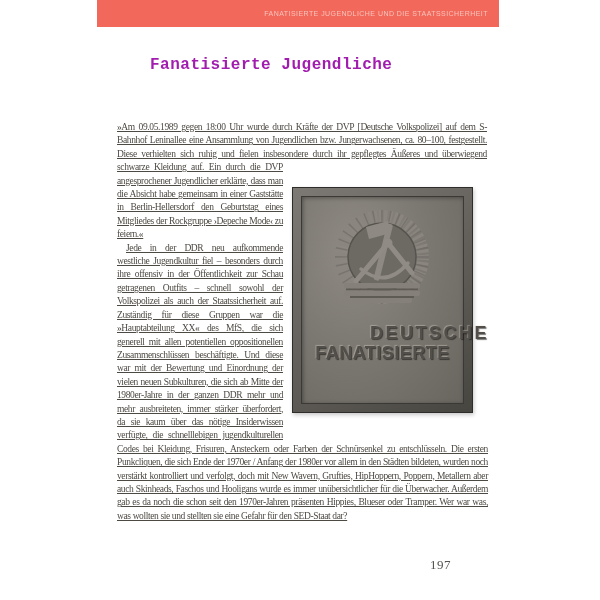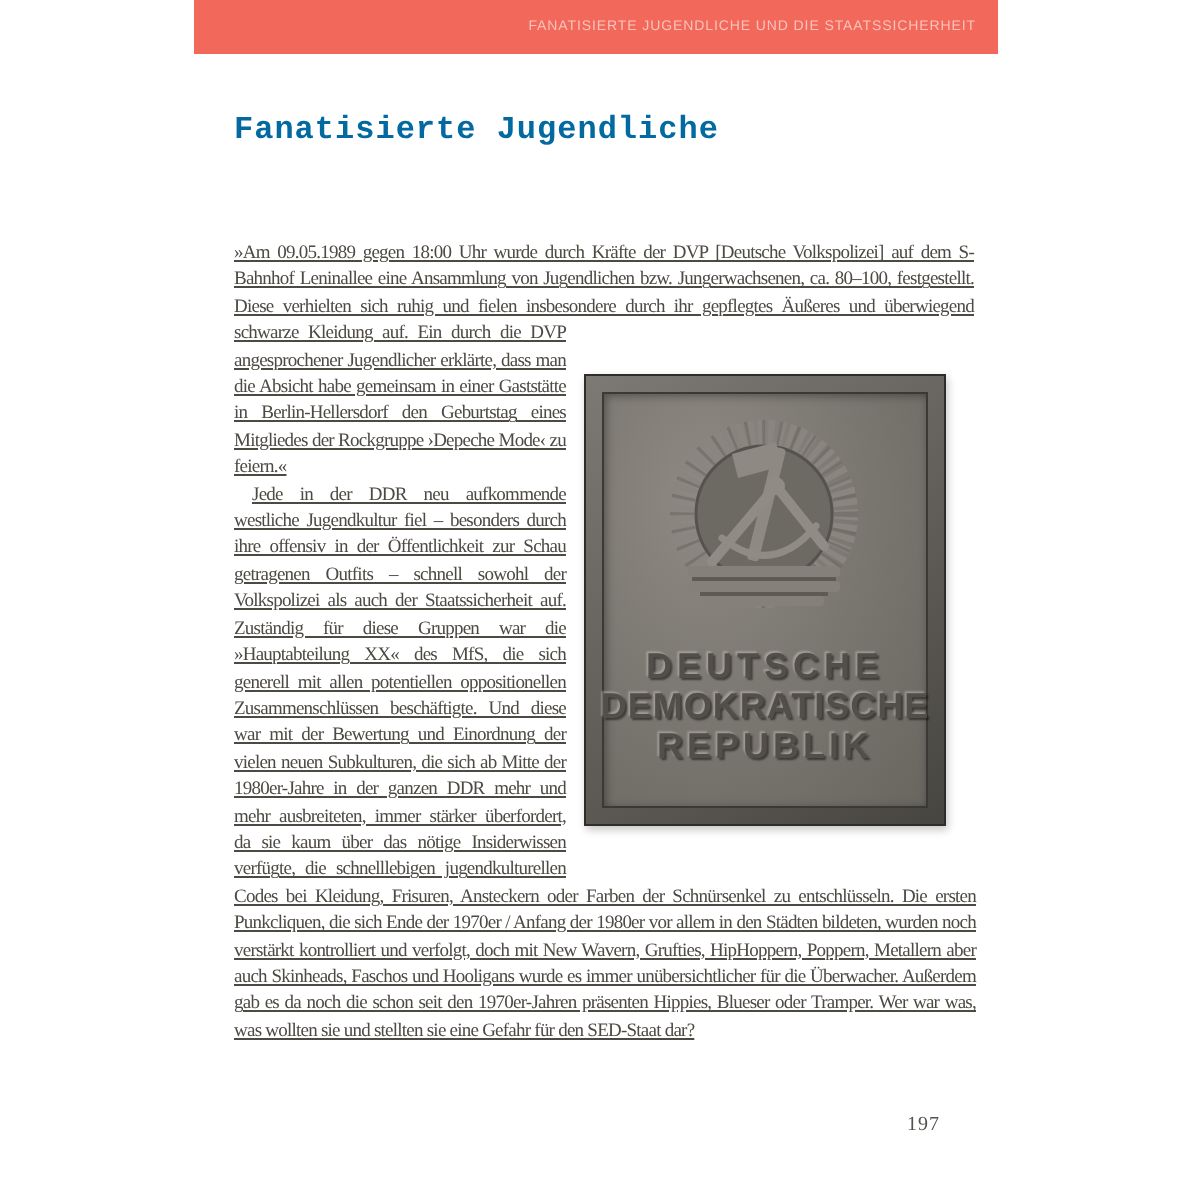--- a/index.html
+++ b/index.html
@@ -53,40 +53,40 @@
     background: radial-gradient(ellipse at 32% 26%, #8f8b84 0%, #7b7771 48%, #696660 100%);
     box-shadow: 0 0 0 1px #3a3935, inset 1px 1px 4px rgba(0,0,0,0.35);
   }
   .emblem-svg { position: absolute; left: 35px; top: 15px; width: 110px; height: 110px; }
   .plaque-line {
     position: absolute; left: 0; width: 100%; text-align: center;
     font-family: "Liberation Sans", sans-serif; font-weight: bold;
     font-size: 18px; color: #524f4a; line-height: 20px;
     text-shadow: -1px -1px 1px rgba(232,227,216,0.35), 1px 1px 1px rgba(14,14,11,0.55);
   }
-  .pl-1 { top: 136px; letter-spacing: 2.5px; }
+  .pl-1 { top: 136px; letter-spacing: 2.5px; padding-left: 47px; }
   .pl-2 { top: 156px; letter-spacing: 0.5px; }
   .pl-3 { top: 176px; letter-spacing: 2px; }
 
   
   .page-number {
     position: absolute; left: 430px; top: 557px; width: 40px;
-    text-align: right; font-size: 10px; letter-spacing: 0.5px; color: #56534e;
+    font-size: 13px; letter-spacing: 0.5px; color: #56534e;
   }
 </style>
 </head>
 <body>
 
 <div class="canvas">
 
   <div class="header-bar" style="background-color: rgb(242, 105, 92);">
     <span class="running-label" style="color: rgb(249, 196, 188);">FANATISIERTE JUGENDLICHE UND DIE STAATSSICHERHEIT</span>
   </div>
 
-  <h1 class="chapter-title" style="color: #0369a1;">
+  <h1 class="chapter-title" style="color: #a21caf; margin-left: 33px;">
     <span>Fanatisierte Jugendliche</span>
   </h1>
 
   <div class="body-flow">
     <div class="float-spacer"></div>
     <div class="photo-float">
       <div class="plaque">
         <div class="plaque-field"></div>
         <svg class="emblem-svg" viewBox="-55 -55 110 110" xmlns="http://www.w3.org/2000/svg">
 
@@ -110,22 +110,21 @@
 
           <g>
             <rect x="-38" y="26" width="76" height="5.5" rx="2" fill="#85817a"></rect>
             <rect x="-36" y="31.5" width="72" height="2" fill="#5e5b55"></rect>
             <rect x="-38" y="33.5" width="76" height="5.5" rx="2" fill="#85817a"></rect>
             <rect x="-32" y="39" width="64" height="2" fill="#5e5b55"></rect>
             <rect x="-30" y="41" width="60" height="5" rx="2" fill="#85817a"></rect>
           </g>
         </svg>
         <div class="plaque-line pl-1">DEUTSCHE</div>
-        <div class="plaque-line pl-2">DEMOKRATISCHE</div>
-        <div class="plaque-line pl-3">REPUBLIK</div>
+        <div class="plaque-line pl-2">FANATISIERTE</div>
       </div>
     </div>
     <p>»Am 09.05.1989 gegen 18:00 Uhr wurde durch Kräfte der DVP [Deutsche Volkspolizei] auf dem S-Bahnhof Leninallee eine Ansammlung von Jugendlichen bzw. Jungerwachsenen, ca. 80–100, festgestellt. Diese verhielten sich ruhig und fielen insbesondere durch ihr gepflegtes Äußeres und überwiegend schwarze Kleidung auf. Ein durch die DVP angesprochener Jugendlicher erklärte, dass man die Absicht habe gemeinsam in einer Gaststätte in Berlin-Hellersdorf den Geburtstag eines Mitgliedes der Rockgruppe ›Depeche Mode‹ zu feiern.«</p>
     <p>Jede in der DDR neu aufkommende westliche Jugendkultur fiel – besonders durch ihre offensiv in der Öffentlichkeit zur Schau getragenen Outfits – schnell sowohl der Volkspolizei als auch der Staatssicherheit auf. Zuständig für diese Gruppen war die »Hauptabteilung XX« des MfS, die sich generell mit allen potentiellen oppositionellen Zusammenschlüssen beschäftigte. Und diese war mit der Bewertung und Einordnung der vielen neuen Subkulturen, die sich ab Mitte der 1980er-Jahre in der ganzen DDR mehr und mehr ausbreiteten, immer stärker überfordert, da sie kaum über das nötige Insiderwissen verfügte, die schnelllebigen jugendkulturellen Codes bei Kleidung, Frisuren, Ansteckern oder Farben der Schnürsenkel zu entschlüsseln. Die ersten Punkcliquen, die sich Ende der 1970er / Anfang der 1980er vor allem in den Städten bildeten, wurden noch verstärkt kontrolliert und verfolgt, doch mit New Wavern, Grufties, HipHoppern, Poppern, Metallern aber auch Skinheads, Faschos und Hooligans wurde es immer unübersichtlicher für die Überwacher. Außerdem gab es da noch die schon seit den 1970er-Jahren präsenten Hippies, Blueser oder Tramper. Wer war was, was wollten sie und stellten sie eine Gefahr für den SED-Staat dar?</p>
   </div>
 
   <div class="page-number">197</div>
 
 </div>
 

